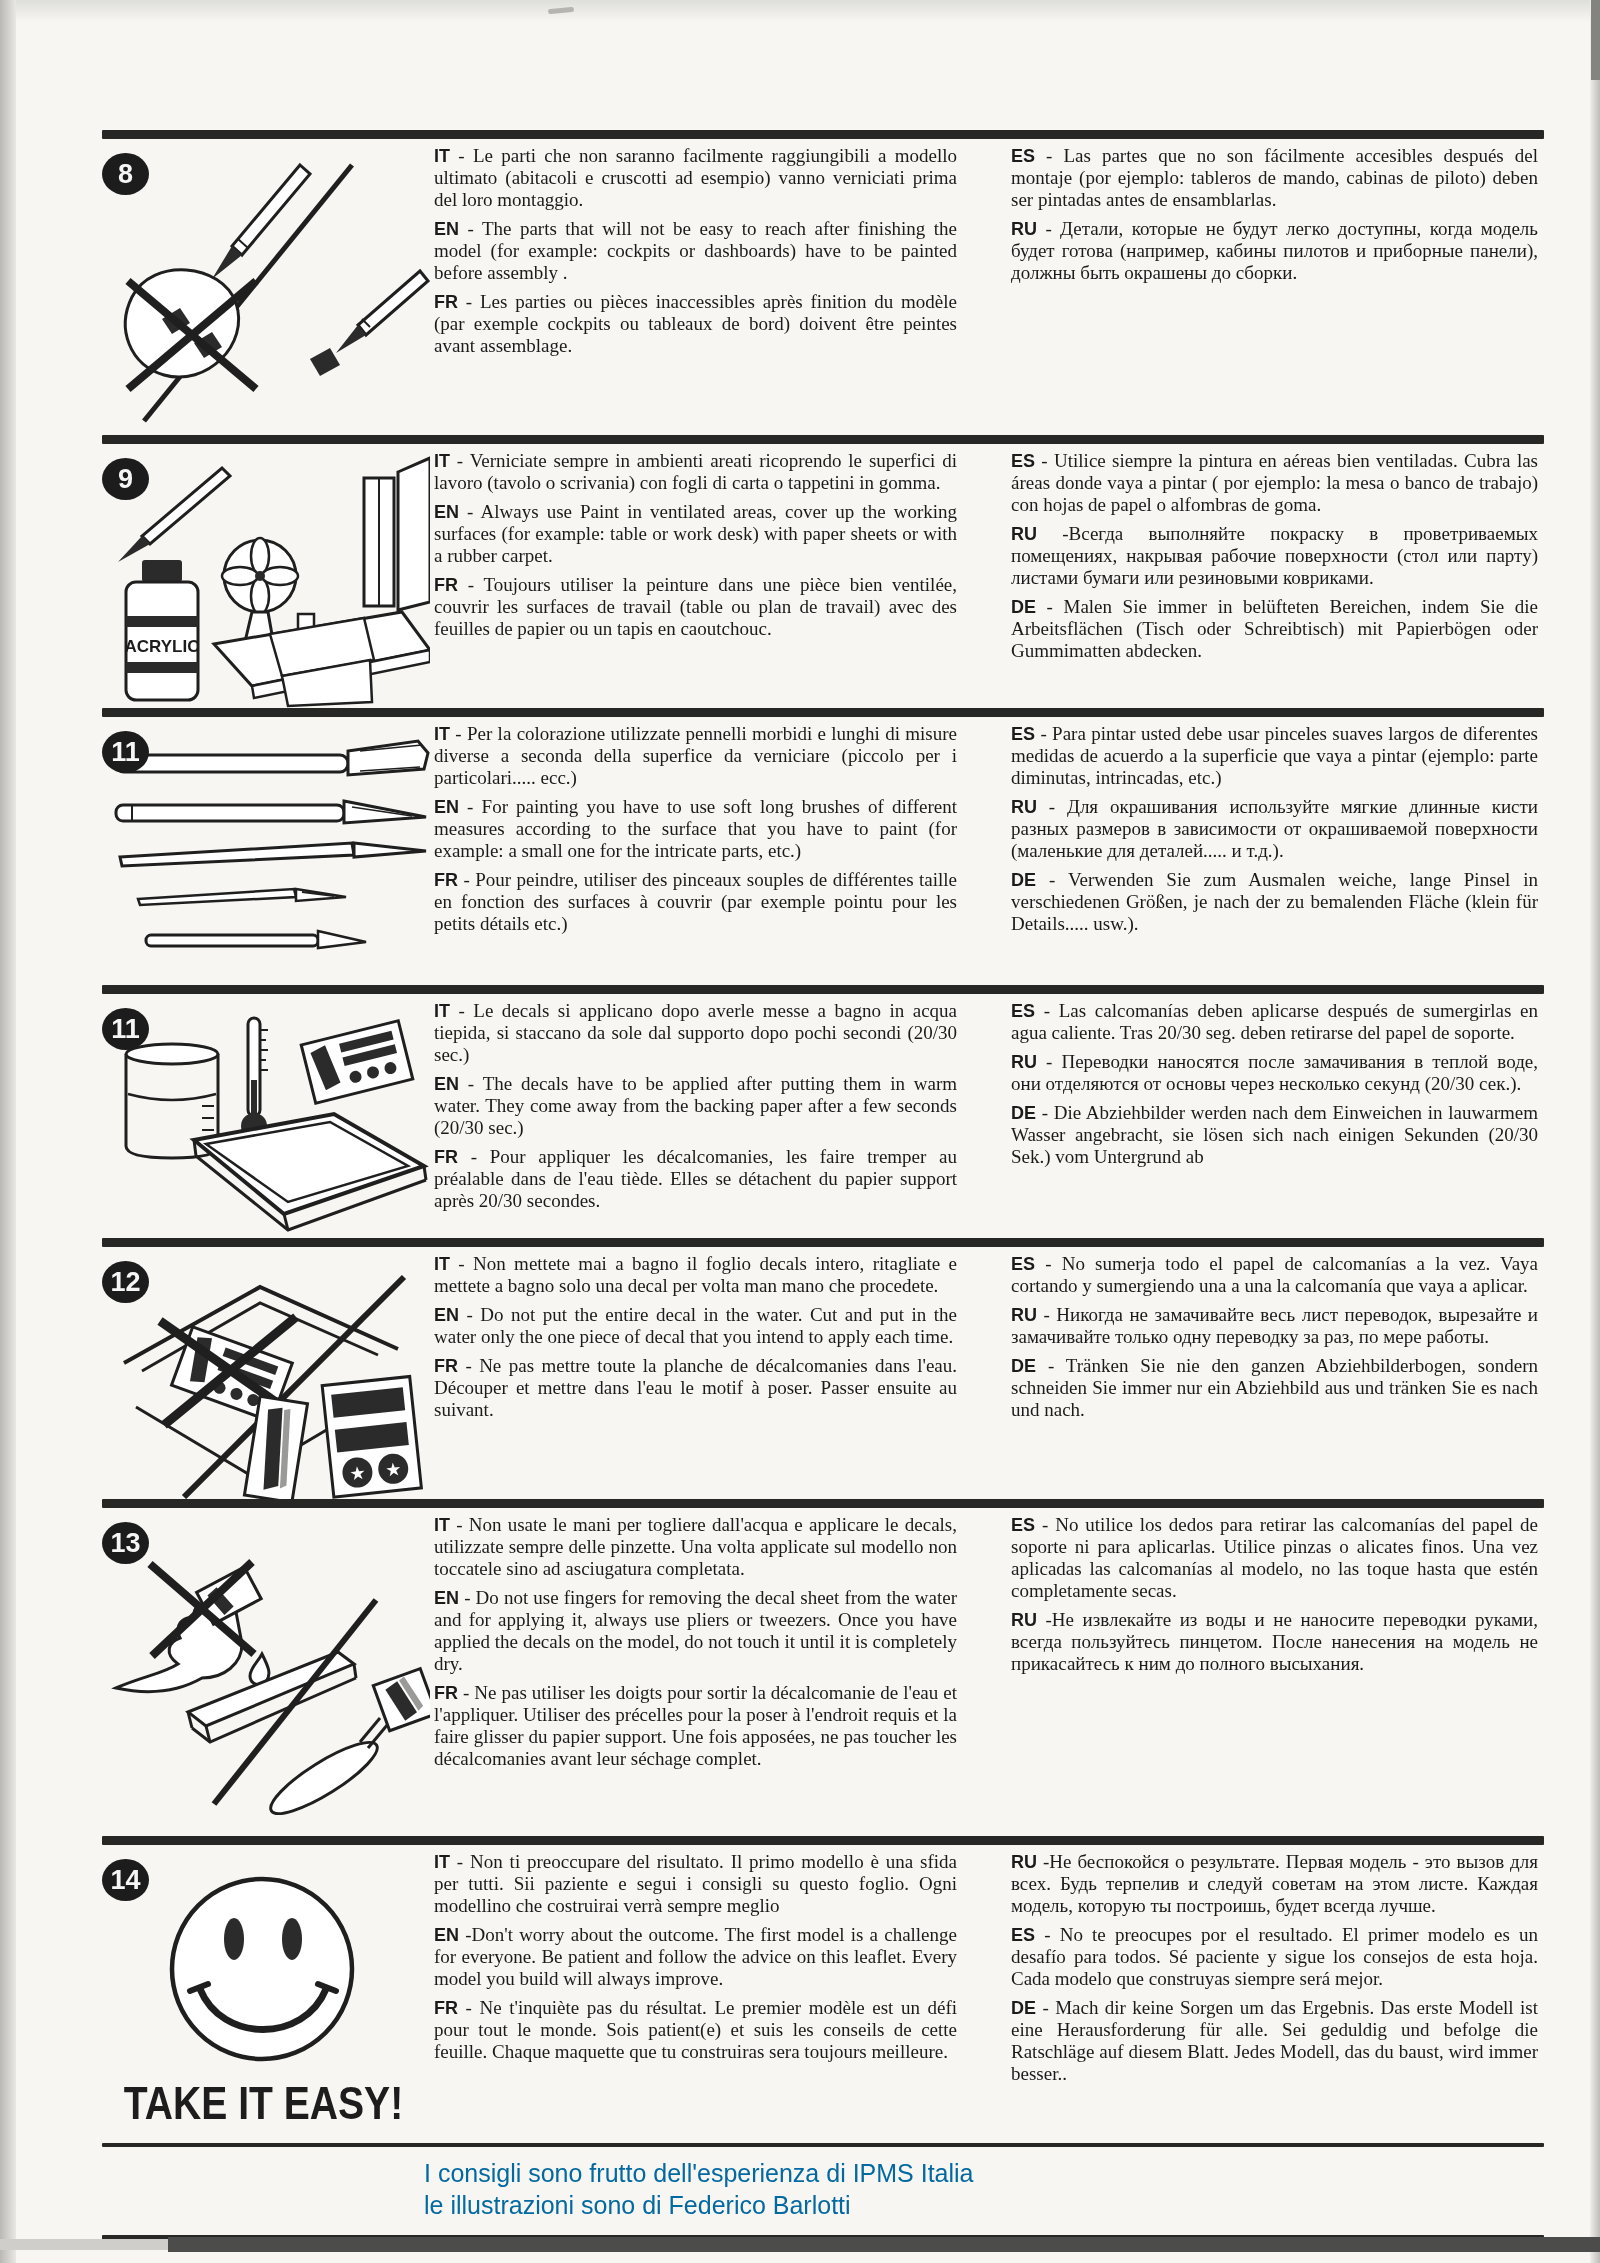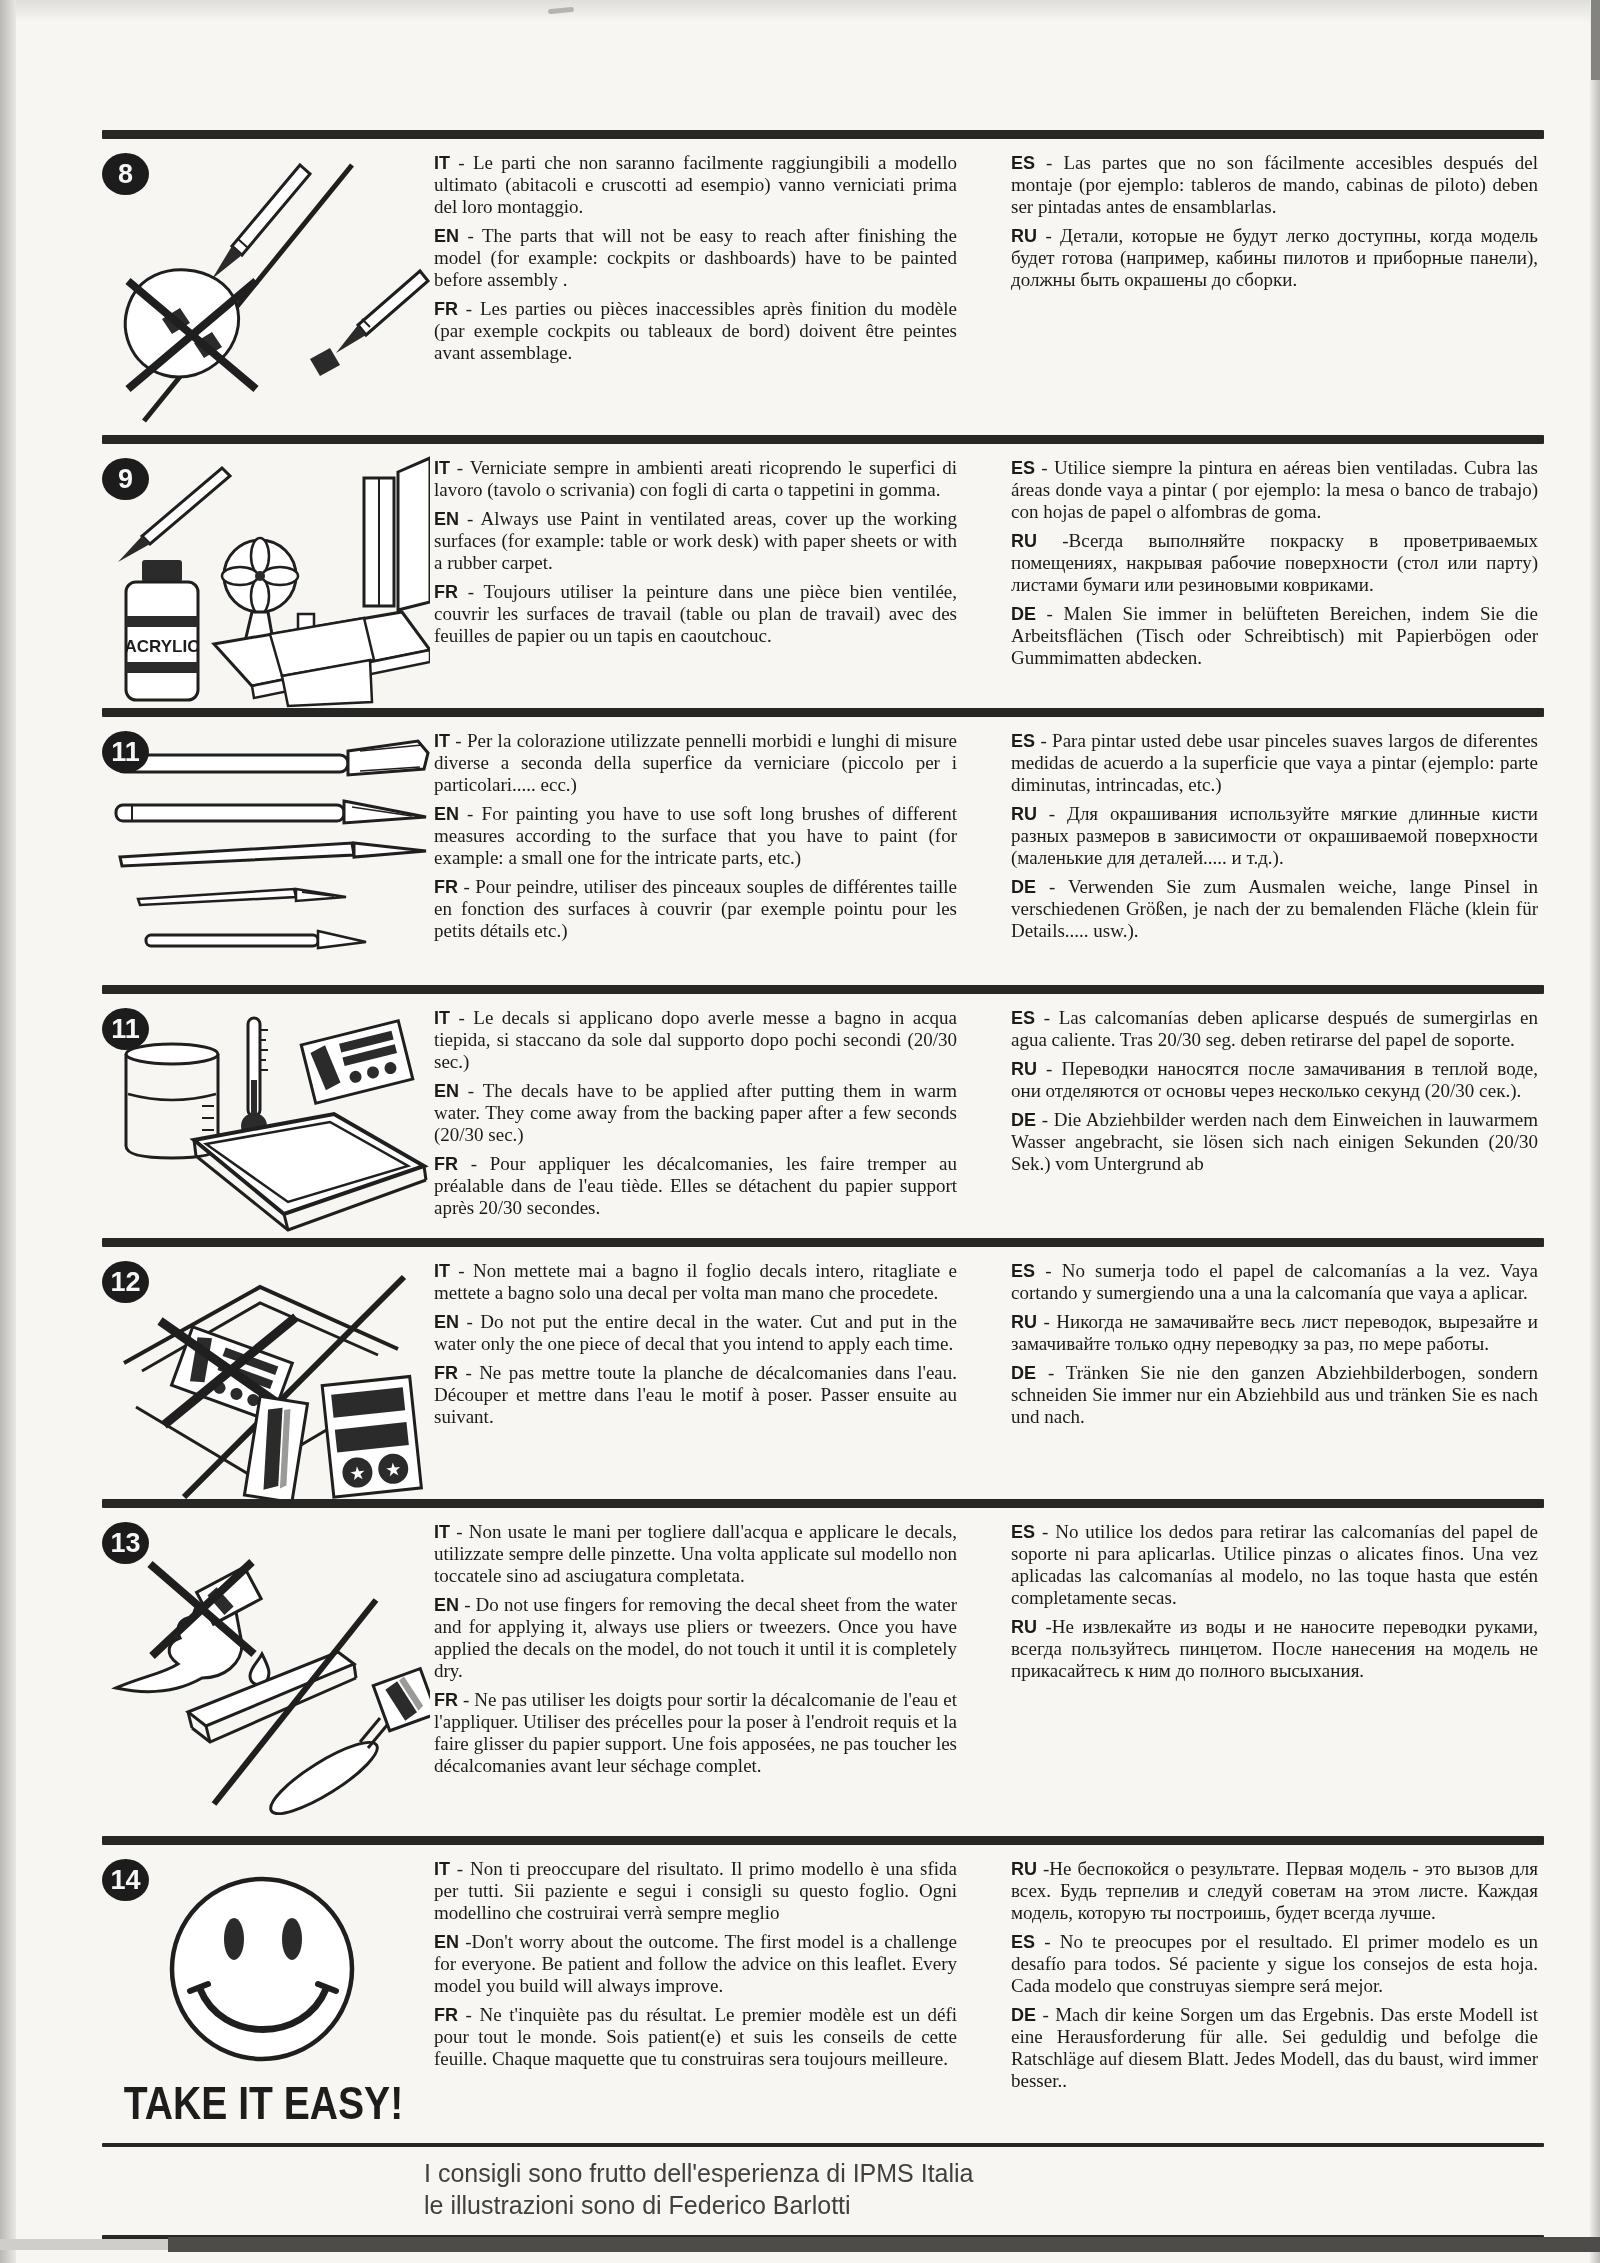--- a/index.html
+++ b/index.html
@@ -27,32 +27,32 @@
   .sec { display:flex; align-items:stretch; }
   .ill { flex:0 0 328px; position:relative; padding-top:12px; }
   .ill svg { display:block; }
   .badge {
     position:absolute; left:0; top:14px; width:47px; height:42px;
     background:#1c1c1c; border-radius:50%;
     color:#f6f6f6; font-family:"Liberation Sans","DejaVu Sans",sans-serif;
     font-weight:bold; font-size:27px;
     display:flex; align-items:center; justify-content:center;
   }
-  .col { box-sizing:border-box; font-size:19px; line-height:22px; text-align:justify; padding-top:13px; }
+  .col { box-sizing:border-box; font-size:19px; line-height:22px; text-align:justify; padding-top:6px; }
   .mid { flex:0 0 555px; padding-left:4px; padding-right:28px; }
   .rgt { flex:1 1 auto; padding-left:2px; padding-right:6px;margin-left:24px; }
   .para { margin:0 0 7px 0; }
   .para .lang {
     font-family:"Liberation Sans","DejaVu Sans",sans-serif;
     font-weight:bold; font-size:18px; letter-spacing:0;
   }
 
   .footer { padding:10px 0 14px 322px;
     font-family:"Liberation Sans","DejaVu Sans",sans-serif;
-    font-size:25px; line-height:32px; color:#404040; }
+    font-size:25px; line-height:32px; color:#0369a1; }
 
   .ln { stroke:#1f1f1f; fill:none; }
   .fw { fill:#ffffff; stroke:#1f1f1f; }
   .fd { fill:#2b2b2b; stroke:none; }
   .take-easy-text { font-family:"Liberation Sans","DejaVu Sans",sans-serif; font-weight:bold; }
 </style>
 </head>
 <body>
 
 <div class="page">

